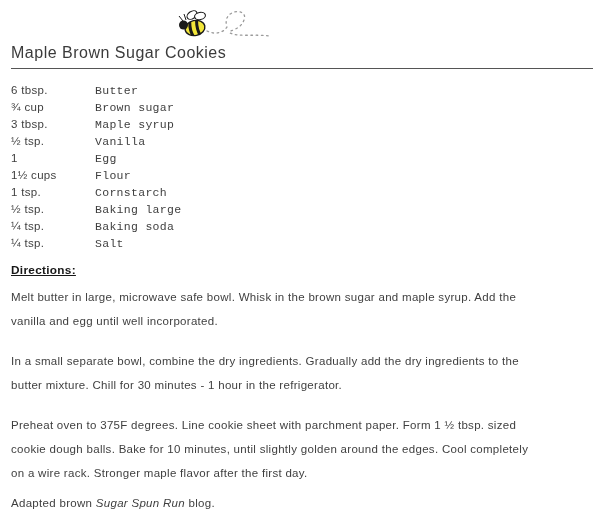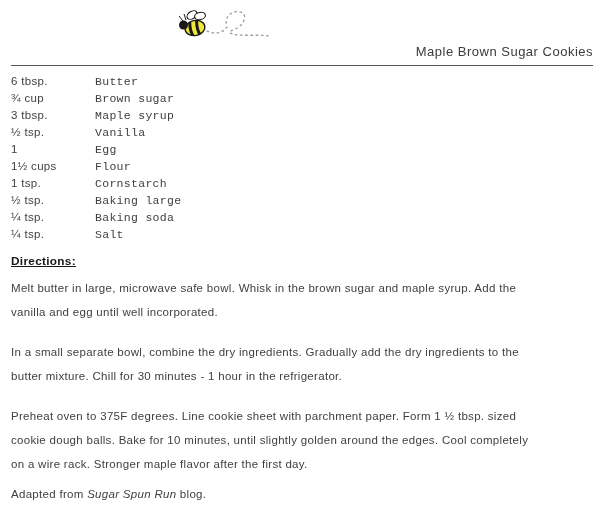--- a/index.html
+++ b/index.html
@@ -14,45 +14,44 @@
   }
   .bee-art {
     position: absolute;
     left: 170px;
     top: 4px;
     width: 102px;
     height: 36px;
   }
   .content { padding: 44px 10px 0 11px; }
   .doc-title {
-    font-size: 13px;
+    font-size: 16px;
     letter-spacing: 0.5px;
     color: #3b3b3b;
-    text-align: right;
   }
   .title-rule {
     border-top: 1px solid #555555;
     margin-top: 6px;
     height: 0;
   }
   .makes {
     margin-top: 16px;
     font-style: italic;
     font-size: 11.5px;
     letter-spacing: 0.3px;
   }
   .section-heading {
     margin-top: 15px;
     font-weight: bold;
     text-decoration: underline;
     color: #171717;
     font-size: 11.8px;
     letter-spacing: 0.3px;
   }
-  .ing-table { margin-top: 7px; font-size: 11.5px; letter-spacing: 0.3px; }
+  .ing-table { margin-top: 13px; font-size: 11.5px; letter-spacing: 0.3px; }
   .ing-row { display: flex; line-height: 17px; }
   .ing-amount { width: 84px; flex: 0 0 84px; }
   .ing-name { flex: 1; font-family: Liberation Mono, monospace; }
   .directions-heading { margin-top: 11px; }
   .para {
     margin-top: 16px;
     font-size: 11.5px;
     line-height: 24px;
     letter-spacing: 0.3px;
     white-space: pre-line;
@@ -143,16 +142,16 @@
     <div class="section-heading directions-heading">Directions:</div>
 
     <div class="para first">Melt butter in large, microwave safe bowl. Whisk in the brown sugar and maple syrup. Add the
 vanilla and egg until well incorporated.</div>
     <div class="para">In a small separate bowl, combine the dry ingredients. Gradually add the dry ingredients to the
 butter mixture. Chill for 30 minutes - 1 hour in the refrigerator.</div>
     <div class="para">Preheat oven to 375F degrees. Line cookie sheet with parchment paper. Form 1 ½ tbsp. sized
 cookie dough balls. Bake for 10 minutes, until slightly golden around the edges. Cool completely
 on a wire rack. Stronger maple flavor after the first day.</div>
 
-    <div class="attribution"><span>Adapted from </span><span class="src">Sugar Spun Run</span><span> blog.</span></div>
+    <div class="attribution"><span>Adapted brown </span><span class="src">Sugar Spun Run</span><span> blog.</span></div>
 
   </div>
 </div>
 
 </body></html>

